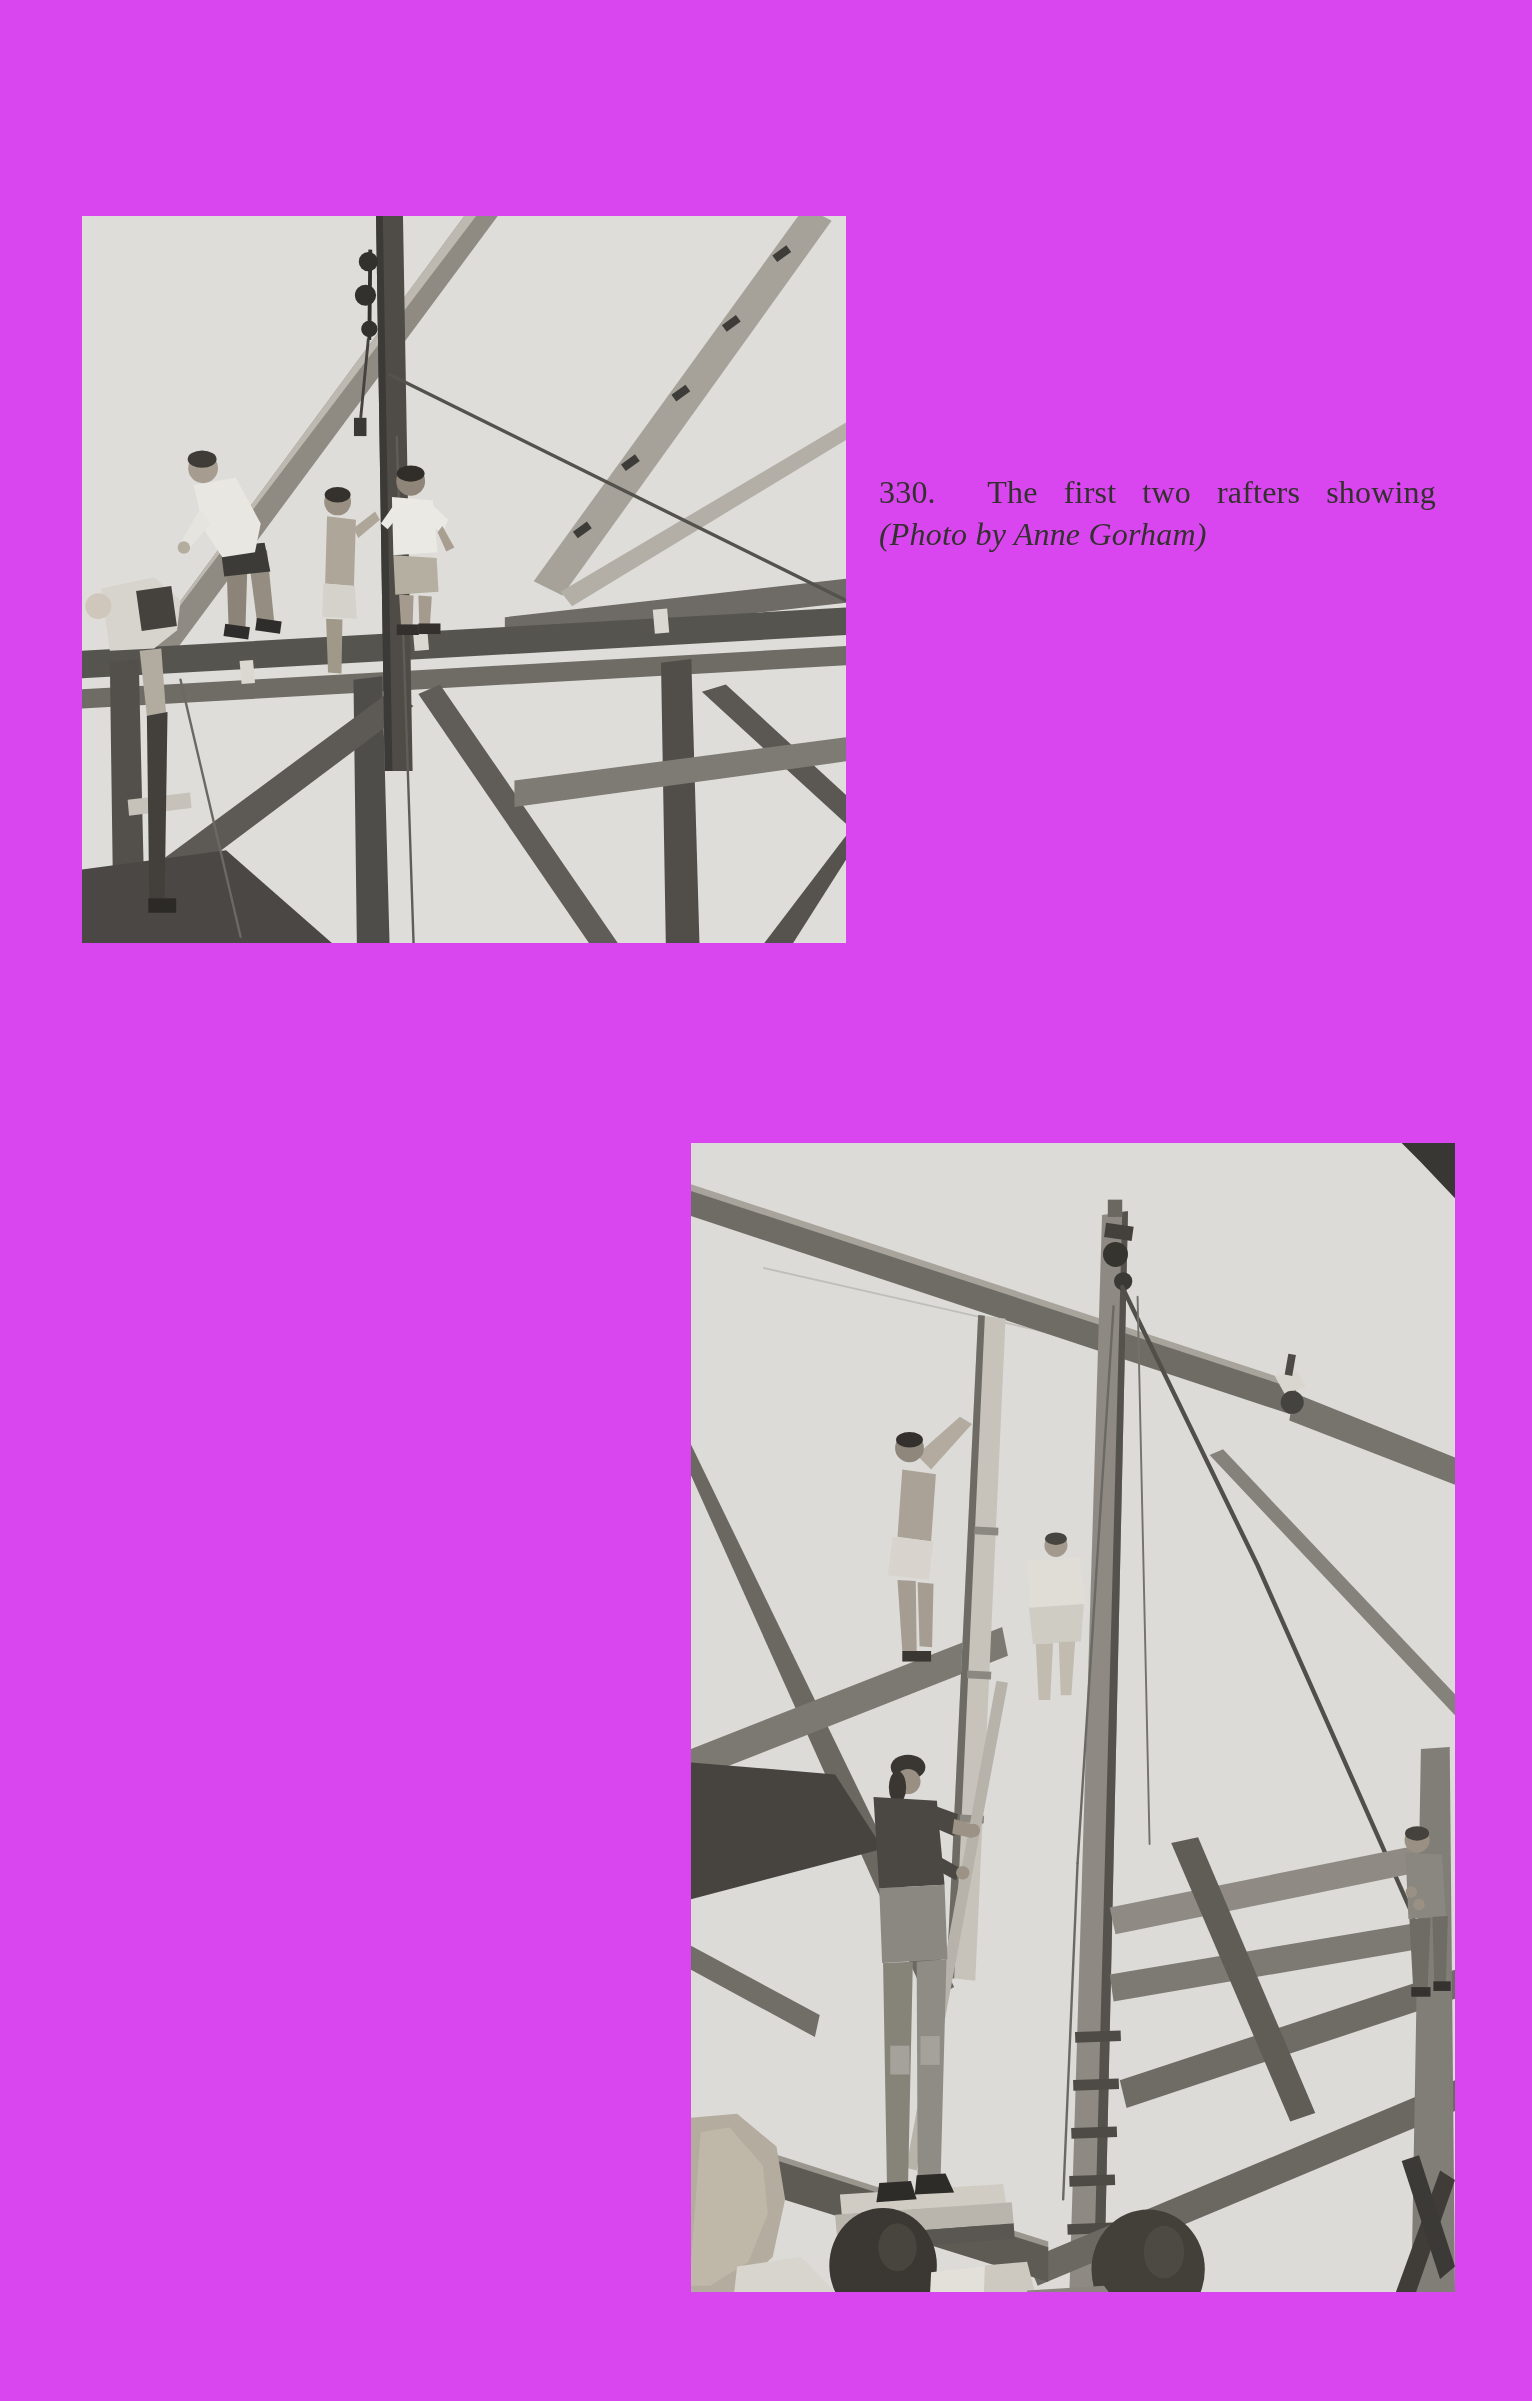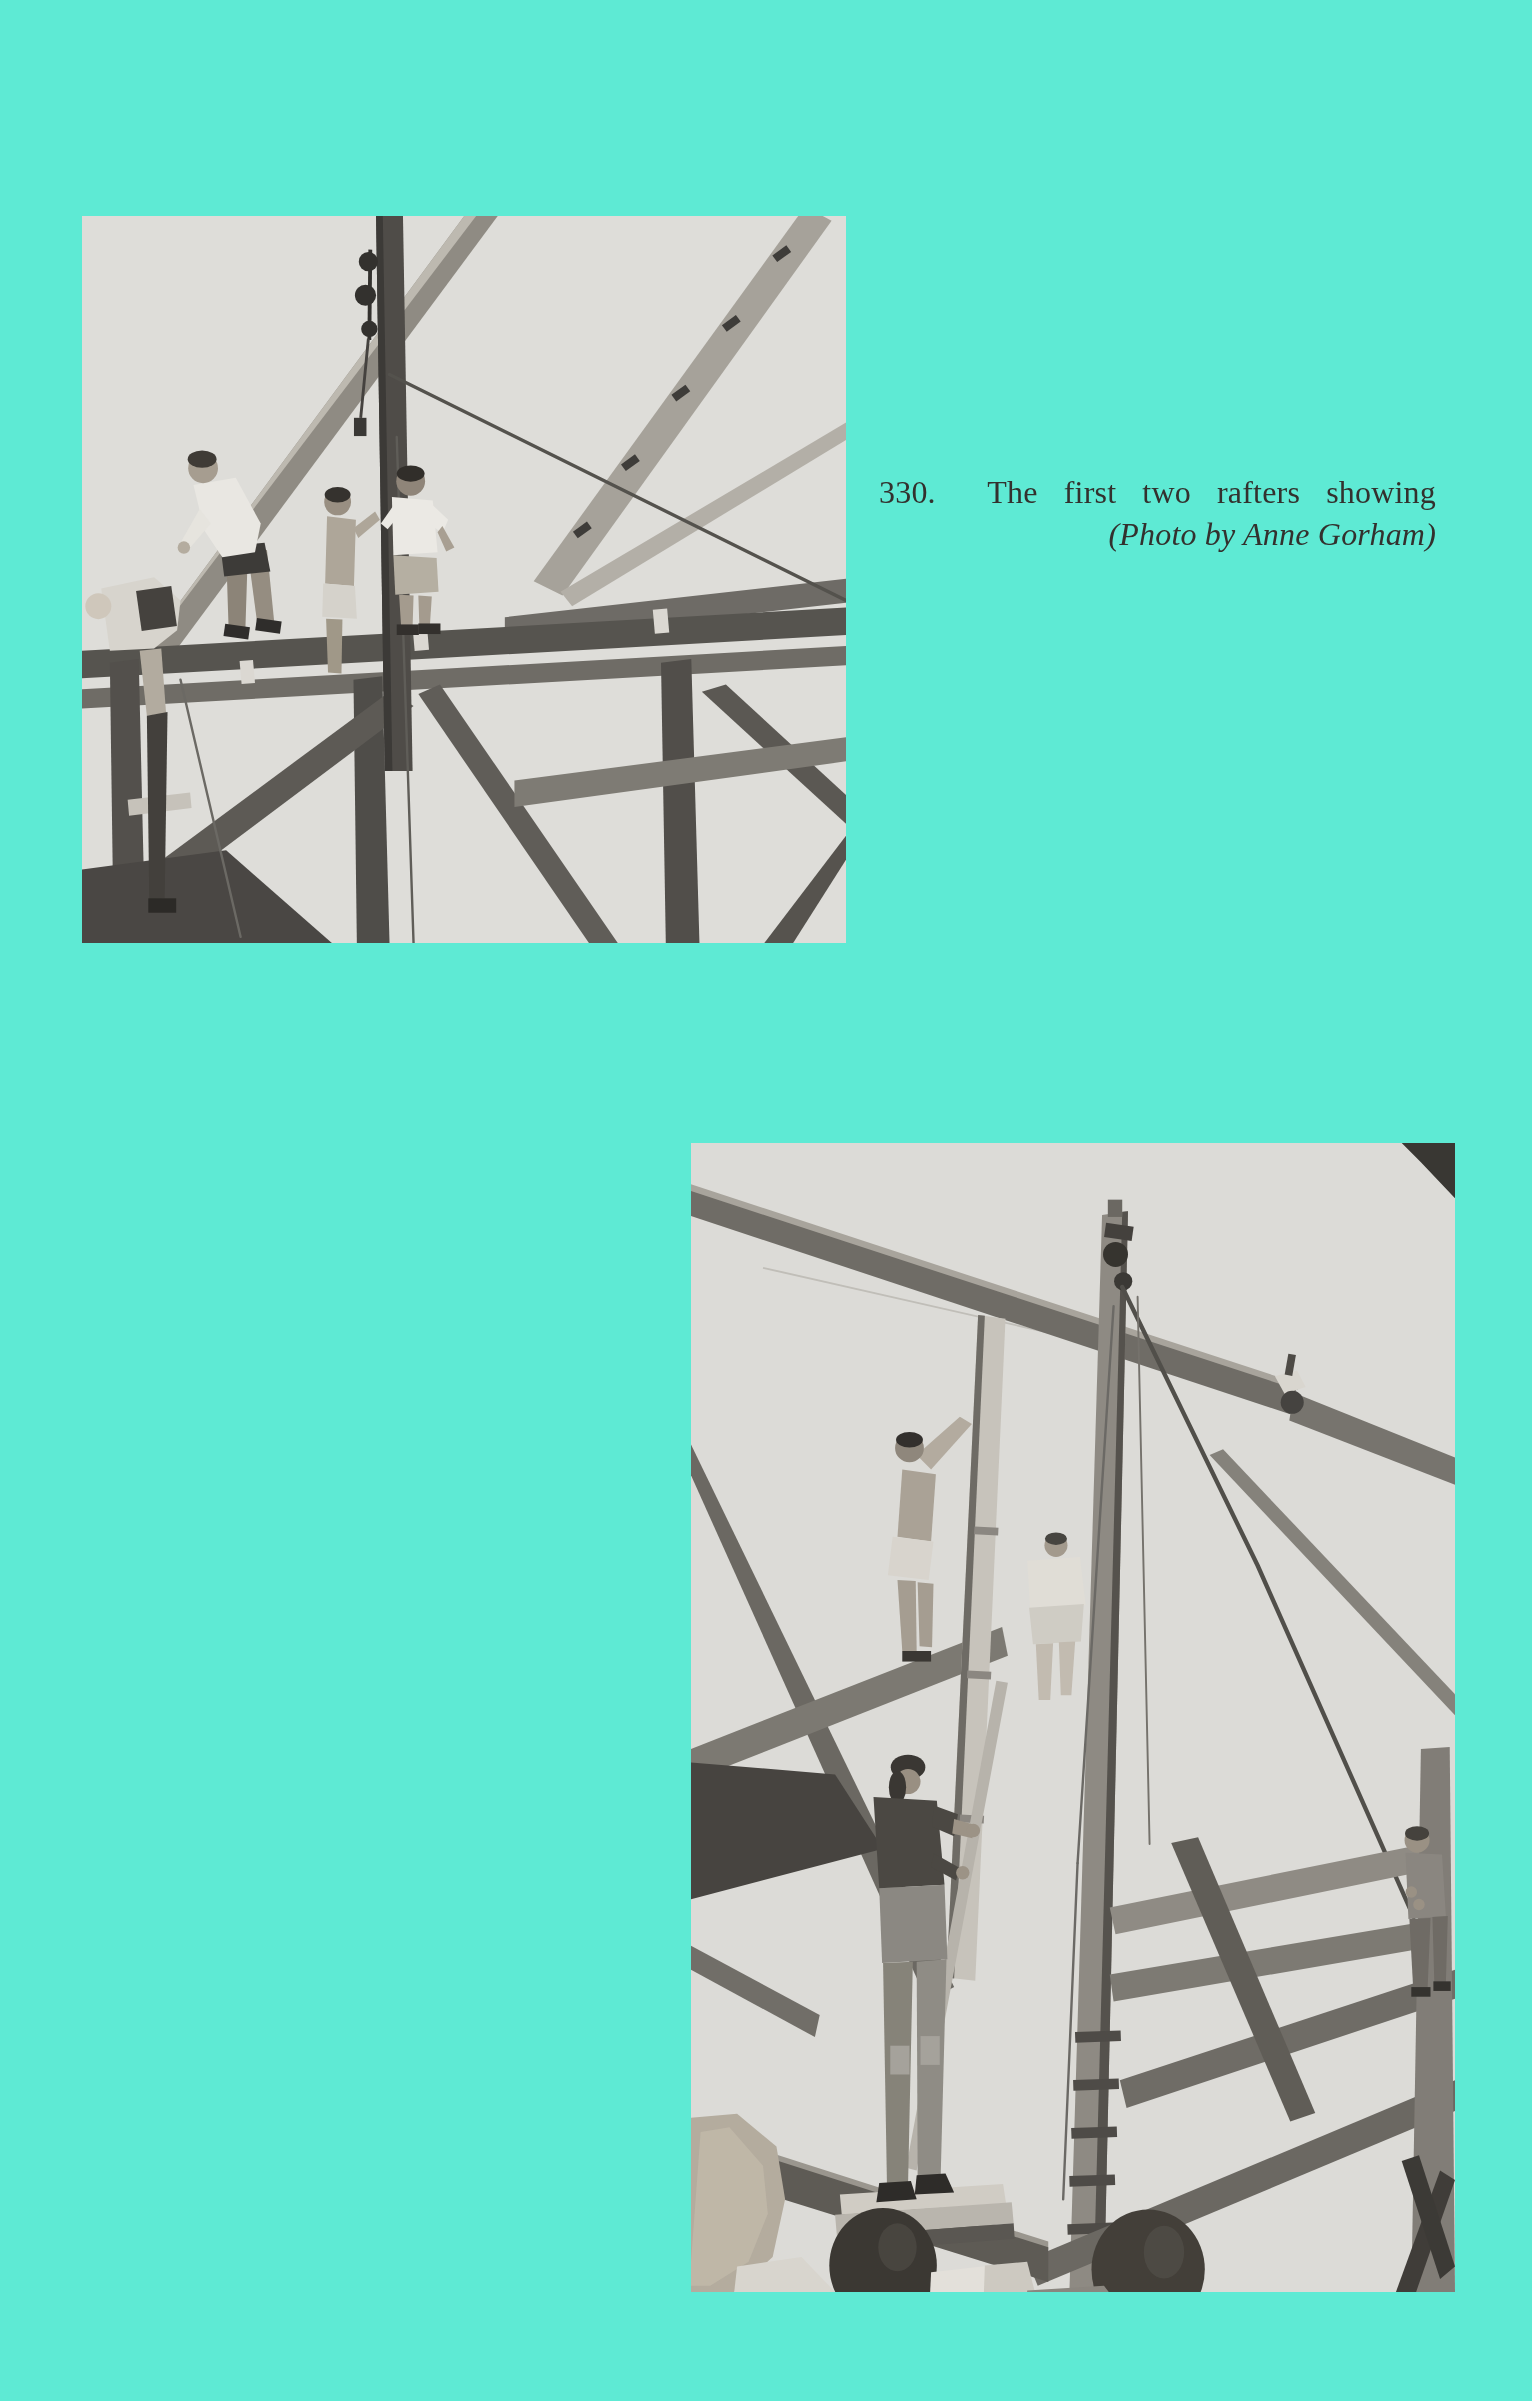--- a/index.html
+++ b/index.html
@@ -1,38 +1,38 @@
 <!DOCTYPE html>
 <html style="font-size:7.7px"><head>
 <meta charset="utf-8">
 <style>
   html, body { margin: 0; padding: 0; }
   body { font-family: "Liberation Serif", serif; }
   .page {
     position: relative;
     width: 1533px;
     height: 2401px;
-    background: #5eead4;
+    background: #d946ef;
     overflow: hidden;
   }
   .photo {
     position: absolute;
     display: block;
   }
   .photo svg { display: block; width: 100%; height: 100%; }
   .caption {
     position: absolute;
     color: #33312e;
     font-size: 32px;
     line-height: 42px;
     letter-spacing: 0.2px;
   }
   .cap-line { white-space: pre-wrap; }
   .just { text-align: justify; text-align-last: justify; }
-  .ital { font-style: italic; text-align: right; }
+  .ital { font-style: italic; }
 </style>
 </head>
 <body>
 
 <div class="page">
 
   <div class="photo" style="left:82px; top:216px; width:764px; height:727px;">
     <svg viewBox="0 0 1590 1513" preserveAspectRatio="none">
 
       <rect x="0" y="0" width="1590" height="1513" fill="#deddd9"></rect>

